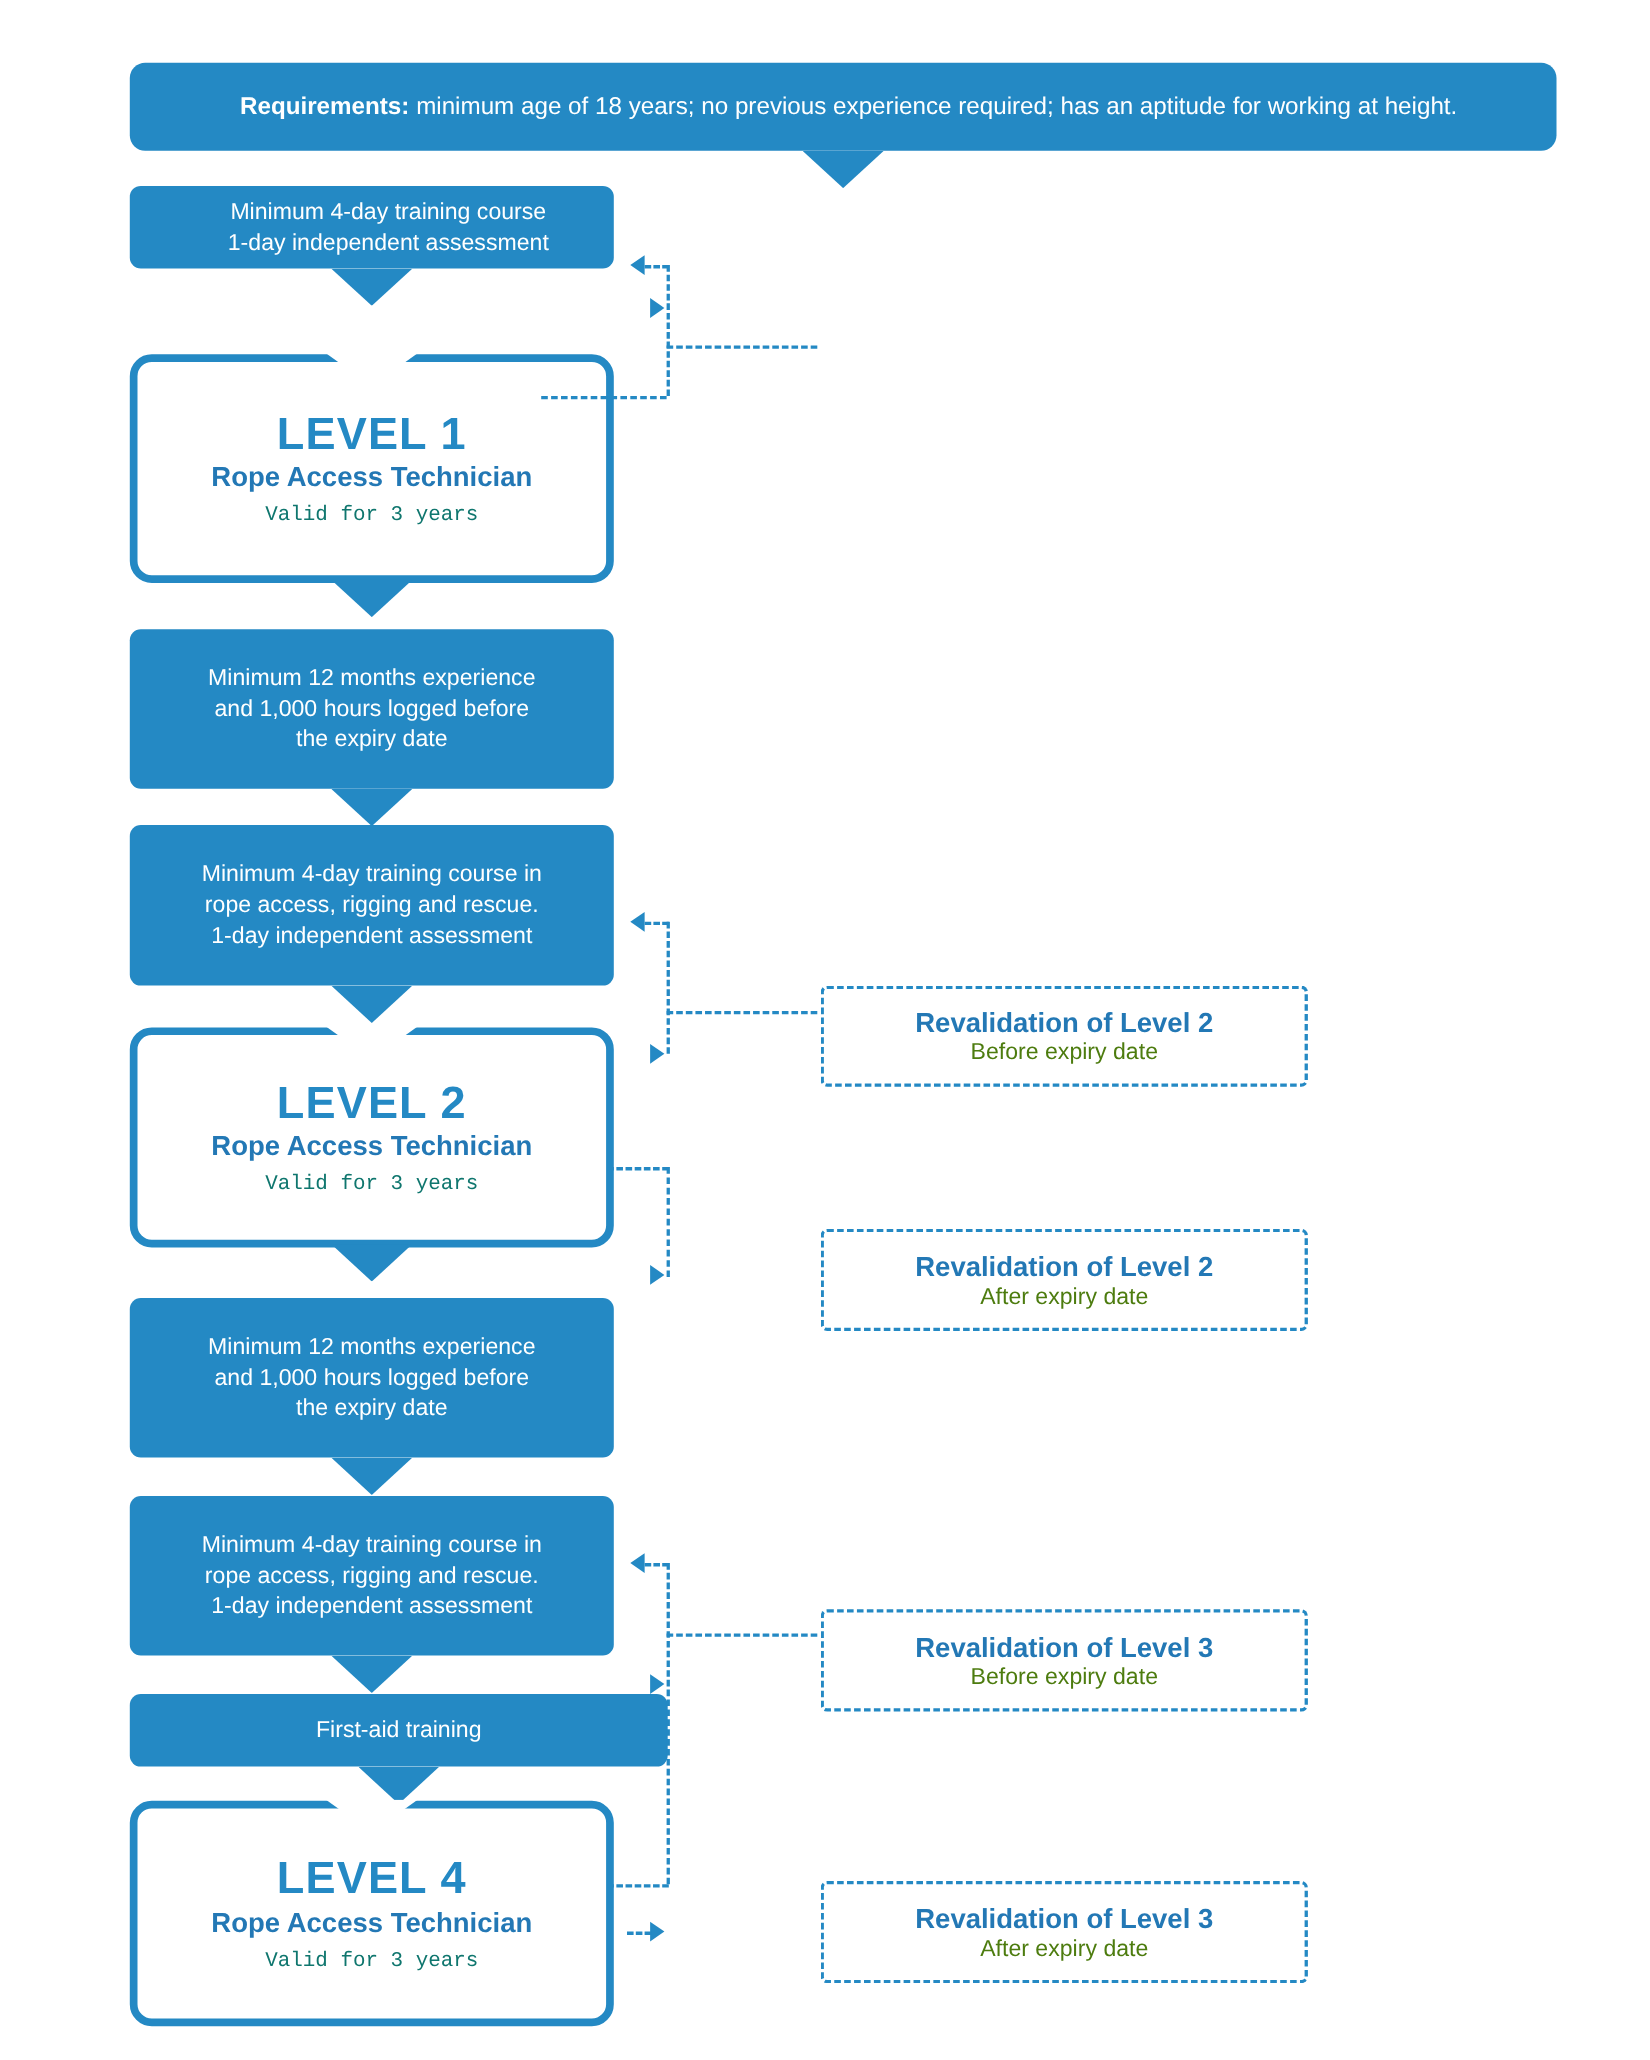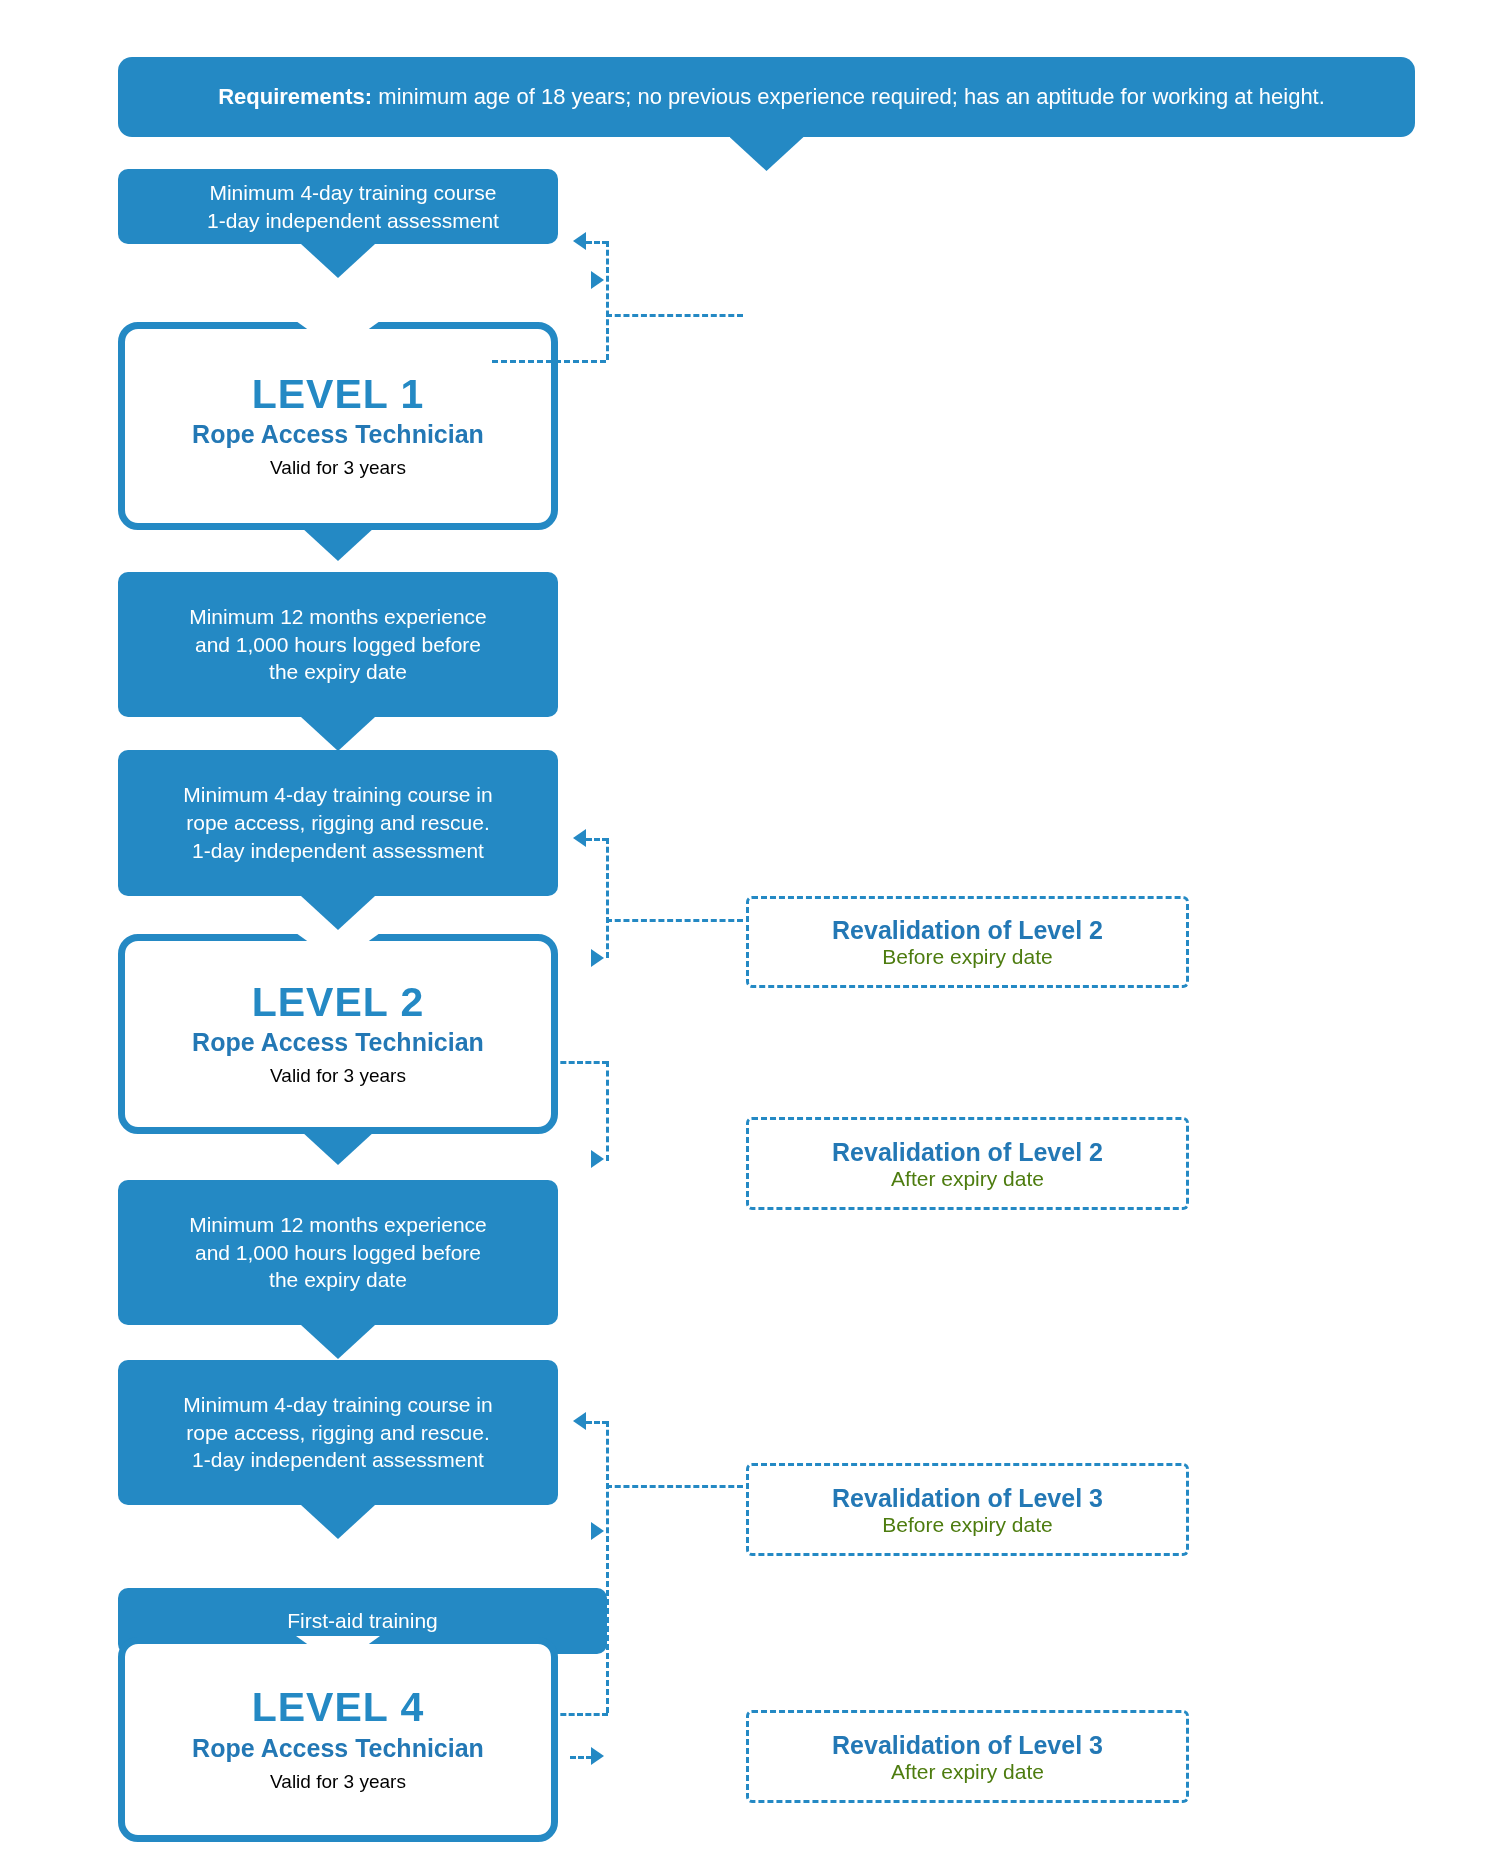--- a/index.html
+++ b/index.html
@@ -69,22 +69,23 @@
     line-height: 1.05;
   }
   .level-sub {
     font-size: 25px;
     font-weight: bold;
     color: #2378B5;
     margin-top: 4px;
   }
   .level-valid {
     font-size: 19px;
-    color: #000000;
+    color: #0f766e;
     margin-top: 8px;
+    font-family: Liberation Mono, monospace;
   }
   
   .top-wedge {
     position: absolute;
     top: -8px;
     left: 50%;
     transform: translateX(-50%);
     width: 84px;
     height: 30px;
     background: #ffffff;
@@ -246,21 +247,21 @@
   <div class="dash-h" style="left:586px; top:1421px; width:22px;"></div>
   <div class="dash-v" style="left:606px; top:1421px; height:121px;"></div>
   <div class="dash-h" style="left:606px; top:1485px; width:137px;"></div>
   <div class="arrow-right" style="left:591px; top:1522px;"></div>
 
   <div class="reval-box" style="left:746px; top:1463px; width:443px; height:93px;">
     <div class="reval-title">Revalidation of Level 3</div>
     <div class="reval-sub">Before expiry date</div>
   </div>
 
-  <div class="blue-box" style="left:118px; top:1540px; width:489px; height:66px;margin-top:48px;">
+  <div class="blue-box" style="left:118px; top:1540px; width:489px; height:66px;">
     <div>First-aid training</div>
     <div class="notch"></div>
   </div>
 
   <div class="level-card" style="left:118px; top:1637px; width:440px; height:205px;">
     <div class="top-wedge"></div>
     <div class="level-title">LEVEL 4</div>
     <div class="level-sub">Rope Access Technician</div>
     <div class="level-valid">Valid for 3 years</div>
   </div>

